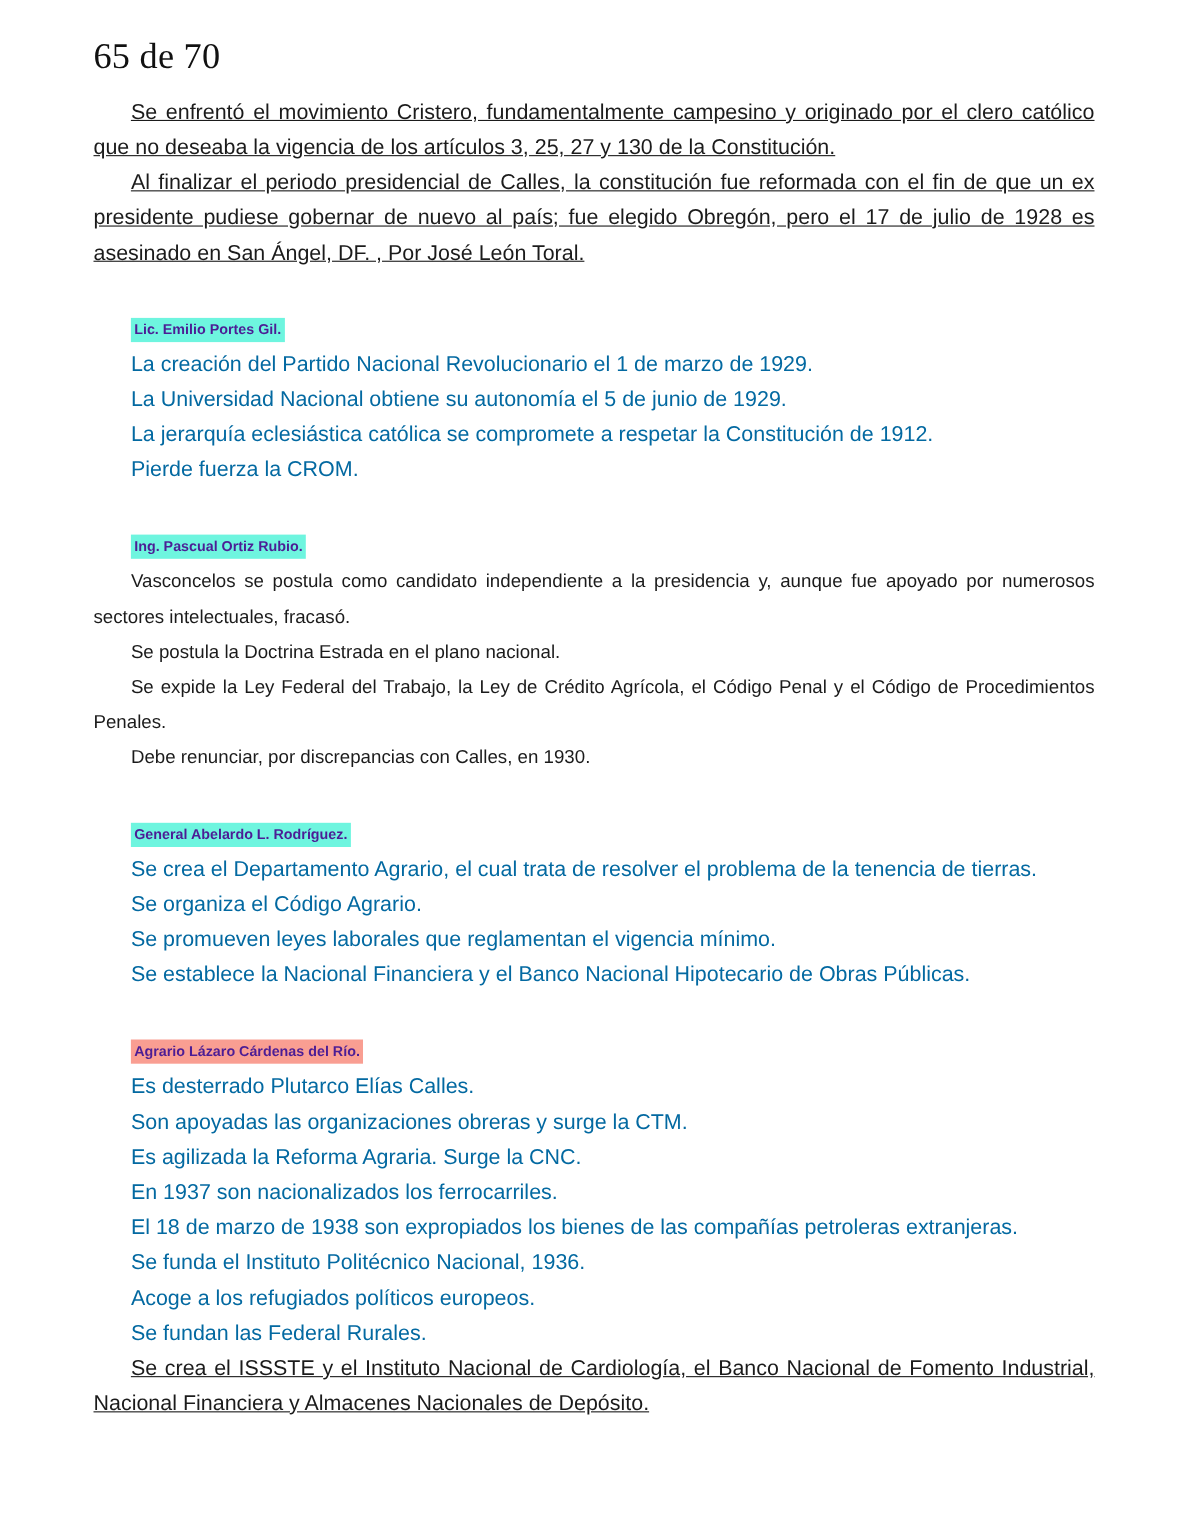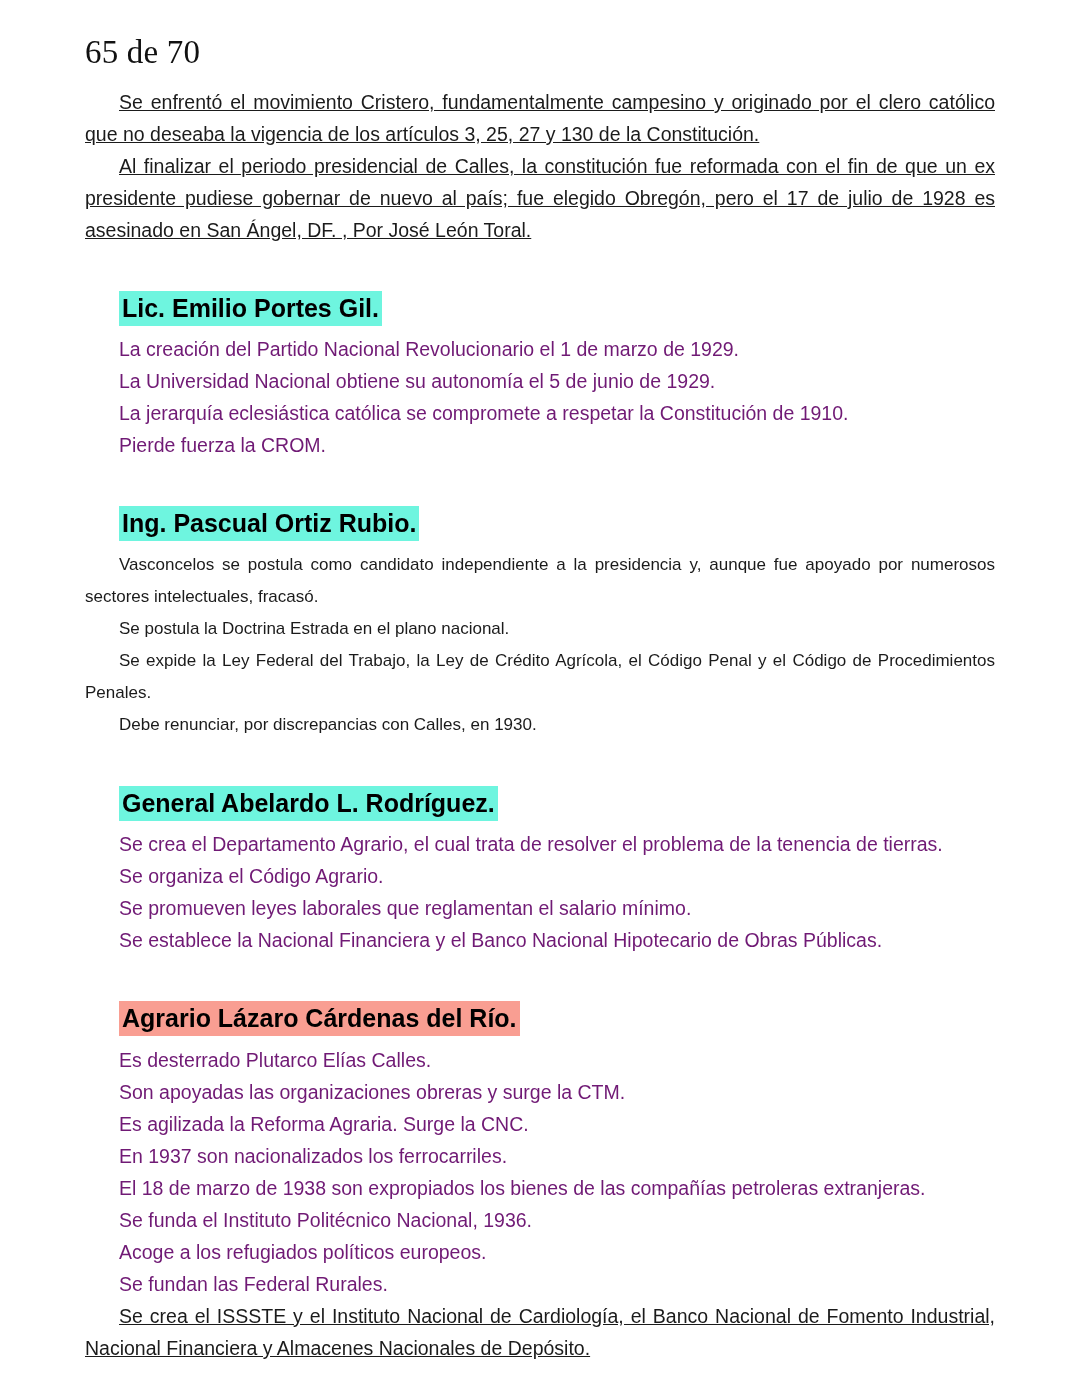--- a/index.html
+++ b/index.html
@@ -55,41 +55,41 @@
     margin-top: 0;
   }
 
   .heading-line {
     margin: 0 0 4px 0;
     padding: 0;
     line-height: 1;
   }
   .heading {
     display: inline;
-    font-size: 25px;
+    font-size: 13px;
     font-weight: bold;
-    color: #000000;
+    color: #4c1d95;
     padding: 3px 3px 4px 3px;
     line-height: 1.5;
     box-decoration-break: clone;
     -webkit-box-decoration-break: clone;
   }
   .hl-cyan { background-color: #6ef5df; }
   .hl-pink { background-color: #f99e92; }
 
   .section-body {
     margin-top: 6px;
   }
 
   
   .entry {
     font-size: 19.5px;
     line-height: 32px;
     margin: 0;
-    color: #701a75;
+    color: #0369a1;
     text-align: left;
     text-indent: 0;
   }
   
   .entry-indent {
     font-size: 17px;
     line-height: 32px;
     margin: 0;
     color: #1b1b1b;
     text-align: justify;
@@ -118,21 +118,21 @@
     <p class="para">Al finalizar el periodo presidencial de Calles, la constitución fue reformada con el fin de que un ex presidente pudiese gobernar de nuevo al país; fue elegido Obregón, pero el 17 de julio de 1928 es asesinado en San Ángel, DF. , Por José León Toral.</p>
   </div>
 
   <div class="section">
     <div class="heading-line indent-block">
       <span class="heading hl-cyan">Lic. Emilio Portes Gil.</span>
     </div>
     <div class="section-body indent-block">
       <p class="entry">La creación del Partido Nacional Revolucionario el 1 de marzo de 1929.</p>
       <p class="entry">La Universidad Nacional obtiene su autonomía el 5 de junio de 1929.</p>
-      <p class="entry">La jerarquía eclesiástica católica se compromete a respetar la Constitución de 1910.</p>
+      <p class="entry">La jerarquía eclesiástica católica se compromete a respetar la Constitución de 1912.</p>
       <p class="entry">Pierde fuerza la CROM.</p>
     </div>
   </div>
 
   <div class="section">
     <div class="heading-line indent-block">
       <span class="heading hl-cyan">Ing. Pascual Ortiz Rubio.</span>
     </div>
     <div class="section-body">
       <p class="entry-indent">Vasconcelos se postula como candidato independiente a la presidencia y, aunque fue apoyado por numerosos sectores intelectuales, fracasó.</p>
@@ -142,21 +142,21 @@
     </div>
   </div>
 
   <div class="section">
     <div class="heading-line indent-block">
       <span class="heading hl-cyan">General Abelardo L. Rodríguez.</span>
     </div>
     <div class="section-body indent-block">
       <p class="entry">Se crea el Departamento Agrario, el cual trata de resolver el problema de la tenencia de tierras.</p>
       <p class="entry">Se organiza el Código Agrario.</p>
-      <p class="entry">Se promueven leyes laborales que reglamentan el salario mínimo.</p>
+      <p class="entry">Se promueven leyes laborales que reglamentan el vigencia mínimo.</p>
       <p class="entry">Se establece la Nacional Financiera y el Banco Nacional Hipotecario de Obras Públicas.</p>
     </div>
   </div>
 
   <div class="section">
     <div class="heading-line indent-block">
       <span class="heading hl-pink">Agrario Lázaro Cárdenas del Río.</span>
     </div>
     <div class="section-body indent-block">
       <p class="entry">Es desterrado Plutarco Elías Calles.</p>

